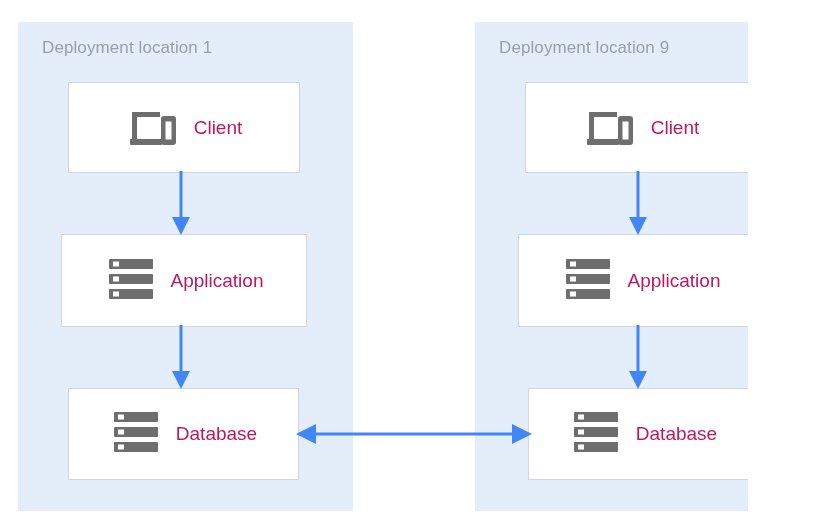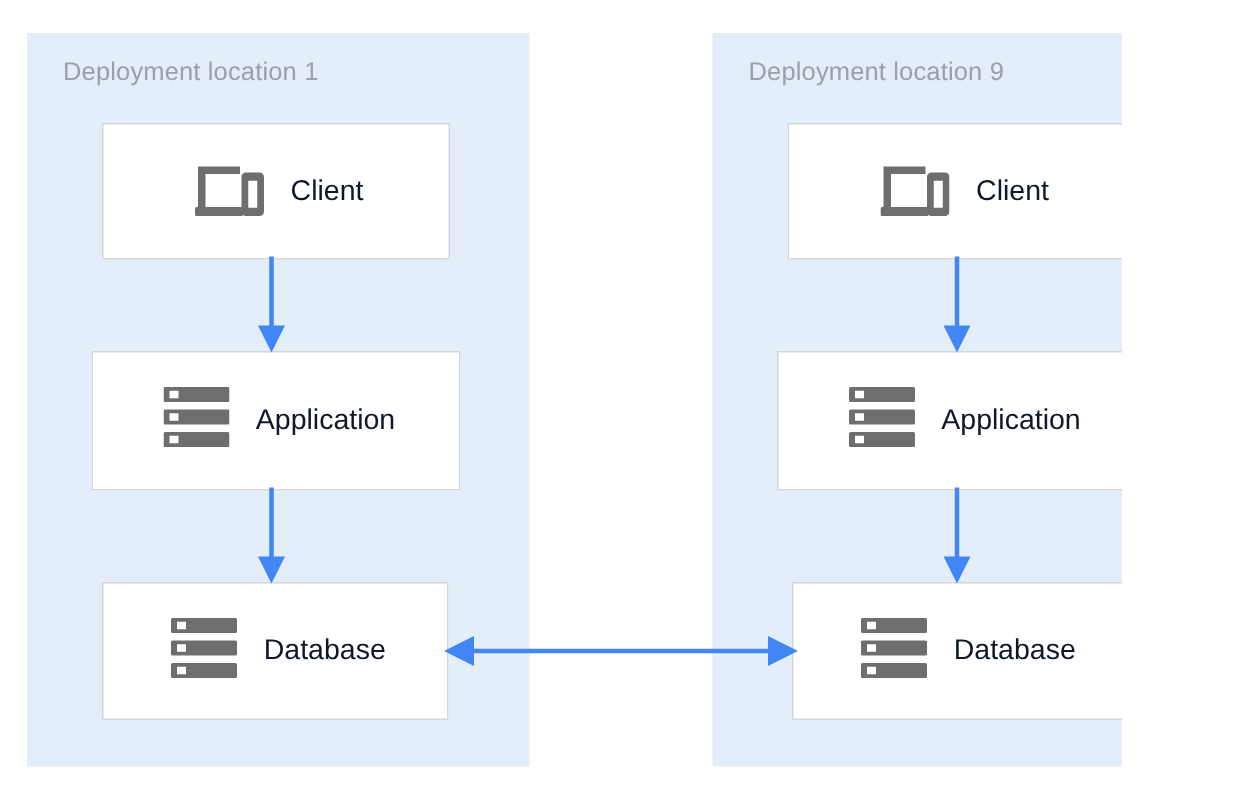--- a/index.html
+++ b/index.html
@@ -50,21 +50,21 @@
   }
   .node-inner {
     display: flex;
     align-items: center;
     gap: 18px;
     margin: 0 auto;
     padding-left: 4px;
   }
   .node-label {
     font-size: 19px;
-    color: #0f172a;
+    color: #be185d;
     line-height: 22px;
     white-space: nowrap;
   }
 
   
   #card-client-1   { left: 68px; top: 82px;  width: 232px; height: 91px; }
   #card-app-1      { left: 61px; top: 234px; width: 246px; height: 93px; }
   #card-db-1       { left: 68px; top: 388px; width: 231px; height: 92px; }
   
   #card-client-2   { left: 525px; top: 82px;  width: 232px; height: 91px; }

